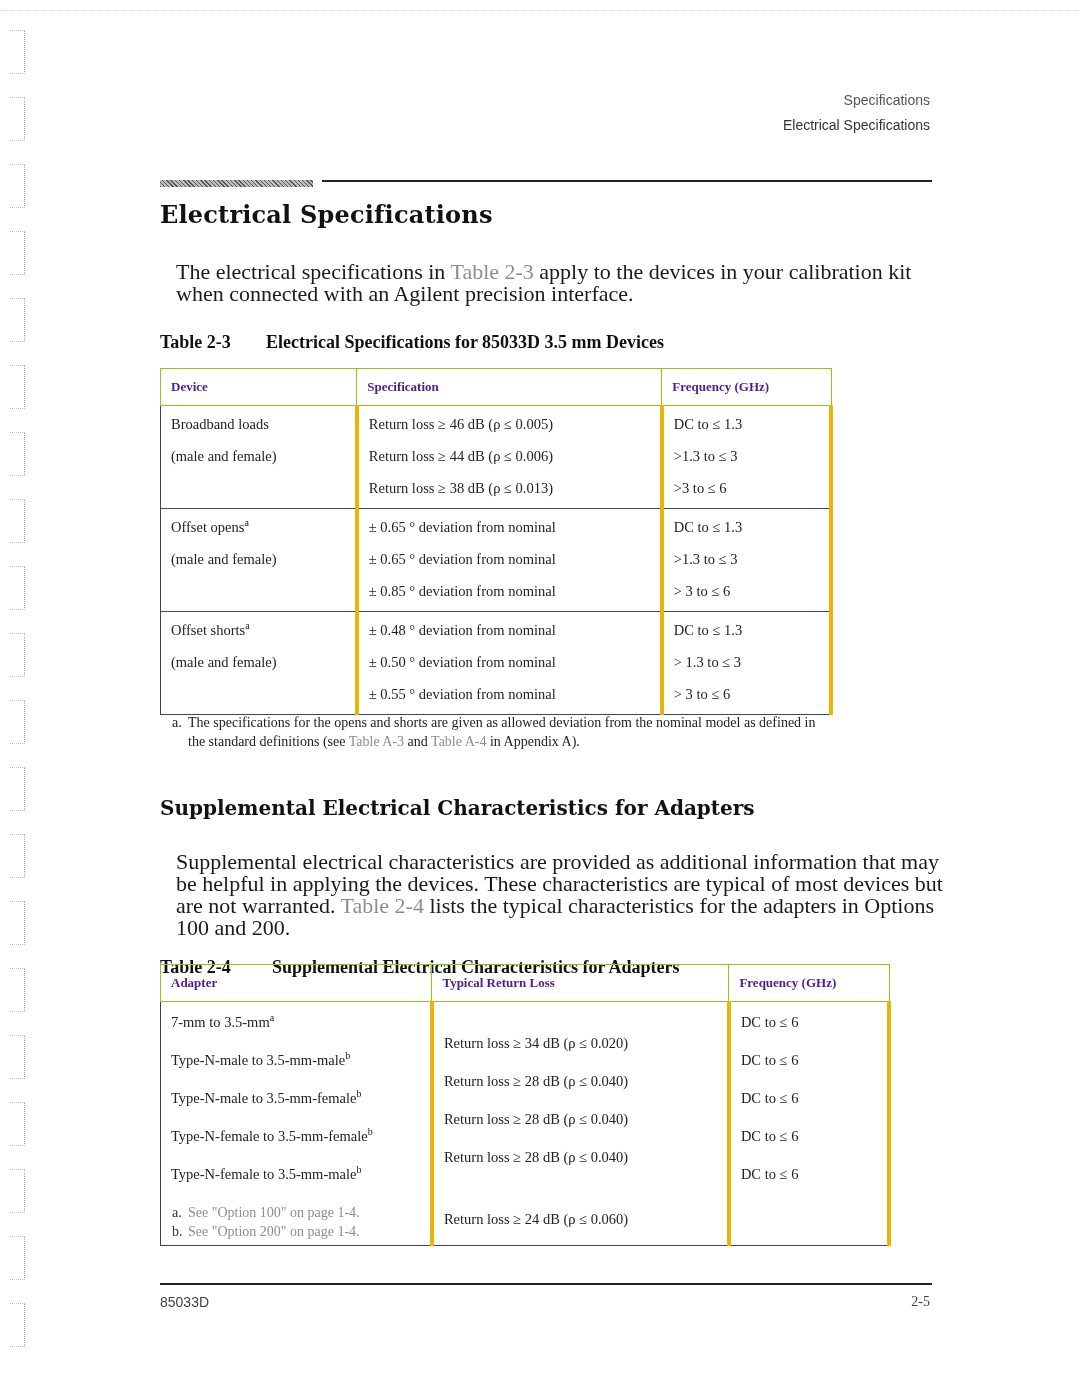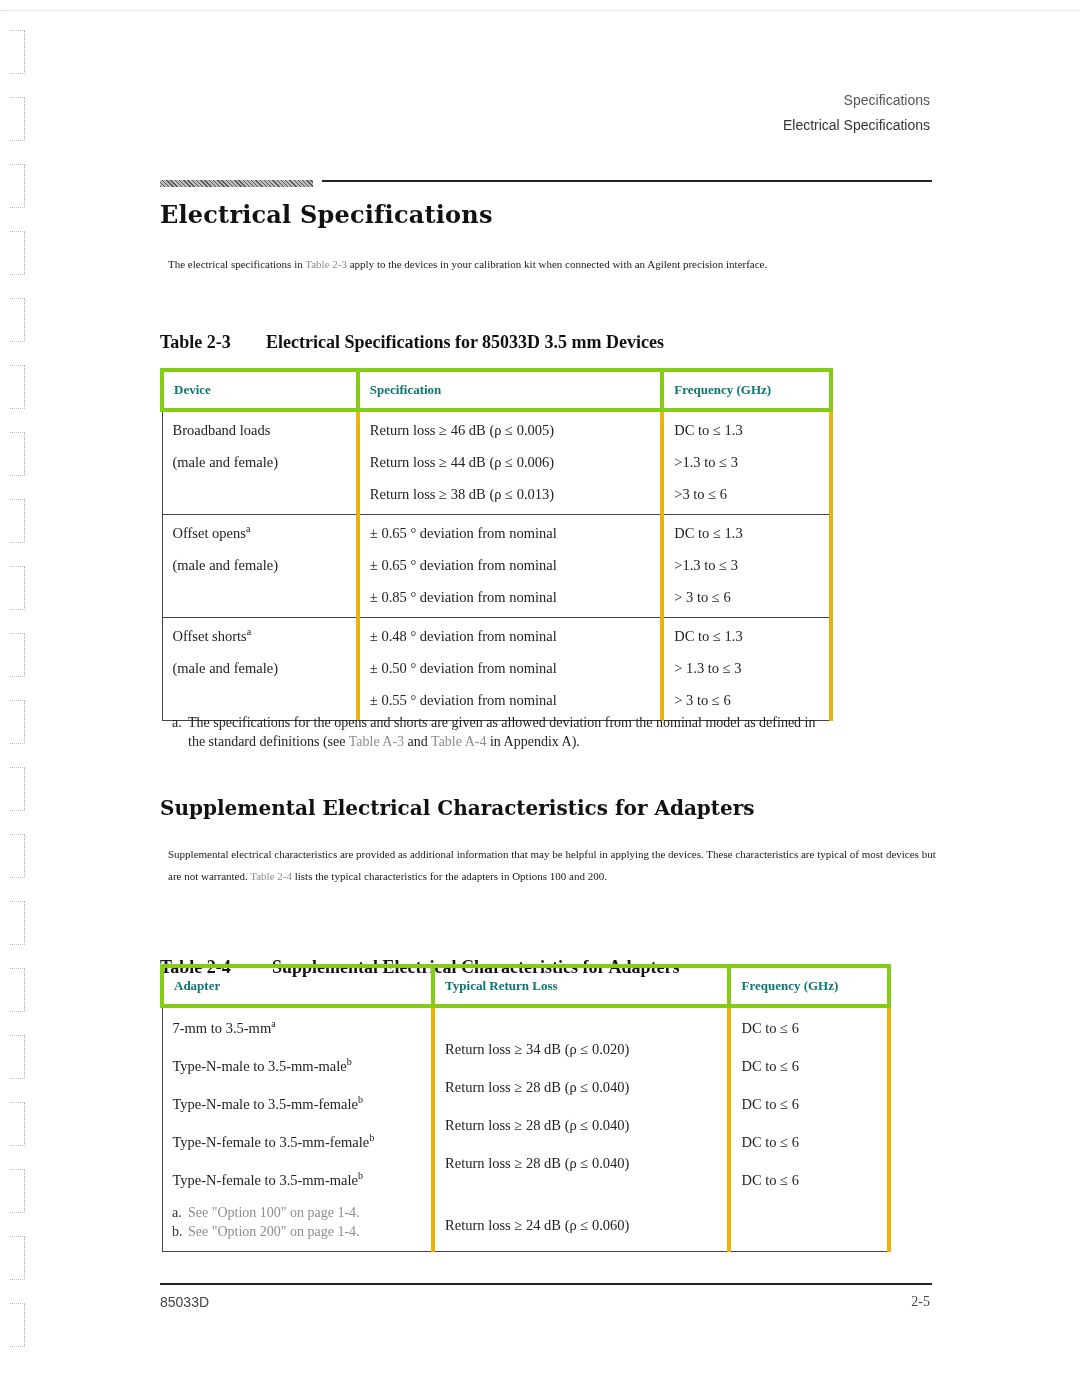--- a/index.html
+++ b/index.html
@@ -30,37 +30,37 @@
     .rule-top {
       position: absolute; left: 322px; top: 180px; width: 610px; height: 0;
       border-top: 2px solid #222;
     }
     h1.section-title {
       position: absolute; left: 160px; top: 200px; margin: 0;
       font-family: "DejaVu Serif", serif; font-weight: bold; font-size: 24px; color: #111;
       letter-spacing: 0.2px;
     }
     p.body {
-      position: absolute; left: 160px; margin: 8px; width: 775px;
-      font-family: "Liberation Serif", serif; font-size: 11px; line-height: 22px; color: #1a1a1a;
+      position: absolute; left: 160px; margin: 16px; width: 775px;
+      font-family: "Liberation Serif", serif; font-size: 22px; line-height: 22px; color: #1a1a1a;
     }
     .xref { color: #8d8d8d; }
     .table-caption {
       position: absolute; left: 160px; margin: 0;
       font-family: "Liberation Serif", serif; font-weight: bold; font-size: 18px; color: #111;
     }
     .table-caption .num { display: inline-block; width: 106px; }
 
     table.spec {
       position: absolute; border-collapse: collapse;
       font-family: "Liberation Serif", serif; font-size: 14.5px; color: #222;
     }
     table.spec th {
       font-size: 13px; font-weight: bold; text-align: left; padding: 0 10px; height: 36px;
-      border: 4px solid #84cc16; color: #0f766e;
+      border: 1px solid #84cc16; color: #4c1d95;
     }
     table.spec td { padding: 0 10px; vertical-align: top; border-left: 1px solid #444; border-right: 4px solid #eab308; }
     table.spec td .line { height: 32px; line-height: 32px; white-space: nowrap; }
     table.spec tr.group td { border-bottom: 1px solid #444; padding-top: 0; padding-bottom: 0; }
     table.spec tr.group td .inner { padding: 2px 0 4px; }
     sup { font-size: 10px; line-height: 0; }
 
     .footnotes {
       position: absolute; left: 172px; margin: 0; font-family: "Liberation Serif", serif;
       font-size: 14px; line-height: 19px; color: #222;

